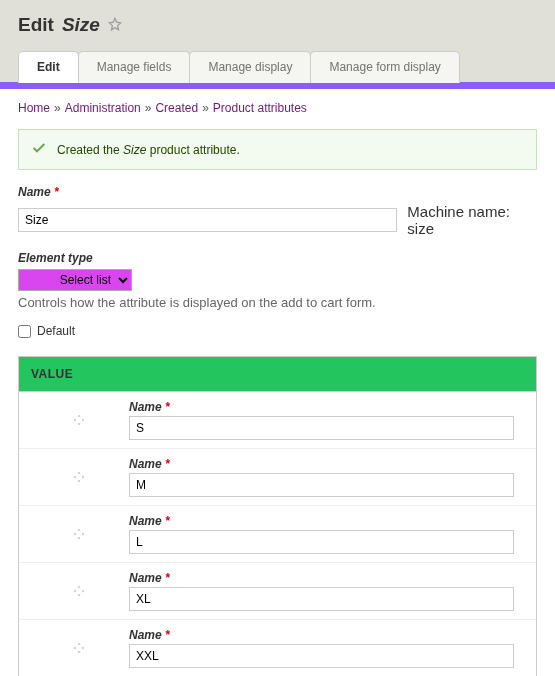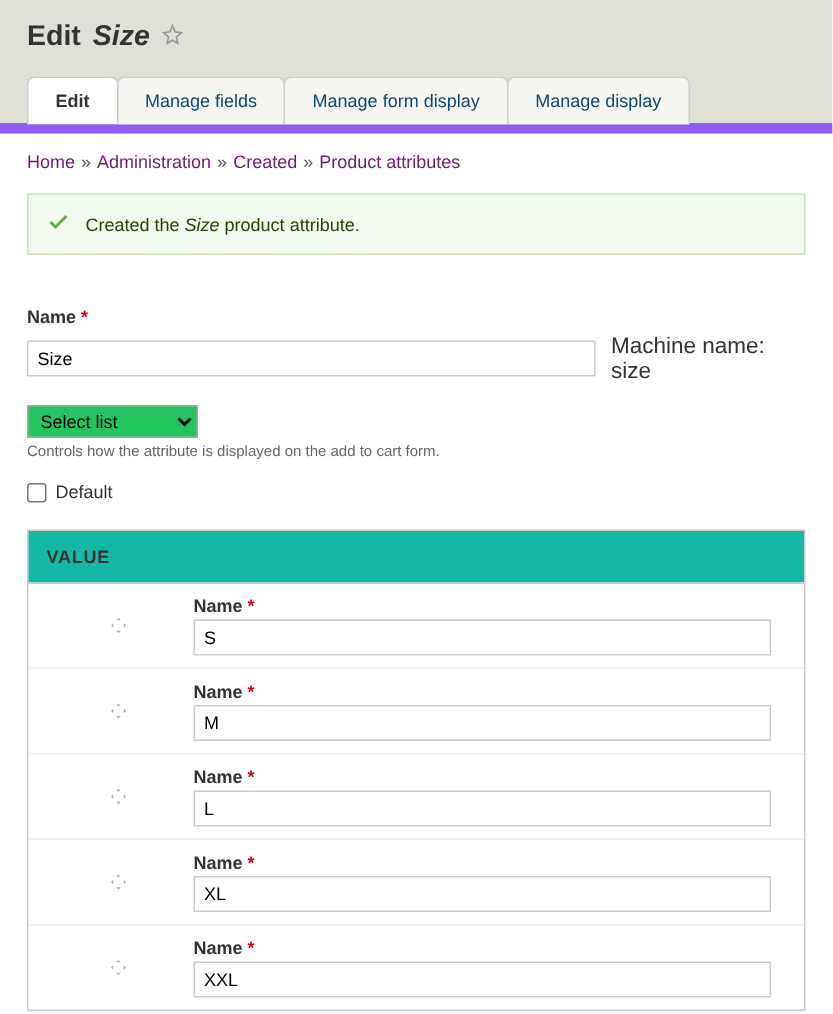--- a/index.html
+++ b/index.html
@@ -25,21 +25,21 @@
 }
 h1 .title-attr { font-style: italic; }
 .star-icon svg { width: 14px; height: 14px; }
 .tabs {
   display: flex;
   gap: 0;
 }
 .tab {
   padding: 8px 18px;
   font-size: 12px;
-  color: #0c4a6e;
+  color: #737373;
   background: #f5f5f2;
   border: 1px solid #ccc;
   border-bottom: none;
   border-top-left-radius: 5px;
   border-top-right-radius: 5px;
   margin-right: 0;
   cursor: pointer;
   position: relative;
   bottom: -1px;
 }
@@ -56,54 +56,55 @@
 .breadcrumb a { color: #701a75; text-decoration: none; }
 .breadcrumb .sep { color: #555; padding: 0 4px; }
 .message {
   background: #f3faef;
   border: 1px solid #c9e1bd;
   padding: 10px 12px;
   display: flex;
   align-items: center;
   gap: 10px;
   color: #234600;
-  margin-bottom: 34px;
+  margin-bottom: 15px;
 }
 .message svg { width: 16px; height: 16px; flex-shrink:0; }
 .message .attr-name { font-style: italic; }
 .form-row { margin-bottom: 14px; }
-.label { font-weight: bold; font-size: 12px; display: block; margin-bottom: 4px; }
+.label { font-weight: bold; font-size: 12px; display: block; margin-bottom: 4px; font-style: italic; }
 .req { color: #d8000c; }
 .name-row { display: flex; align-items: center; gap: 10px; }
 input[type=text] {
   border: 1px solid #ccc;
   padding: 4px 6px;
   font-size: 12px;
   width: 390px;
   height: 24px;
 }
 .machine-name { font-size: 15px; color: #333; }
 select {
   border: 1px solid #aaa;
   padding: 2px 4px;
   font-size: 12px;
   height: 22px;
   width: 114px;
-  background: #22c55e;
-}
-.desc { font-size: 10px; color: #666; margin-top: 4px; }
+  background: #d946ef;
+  text-align: right;
+}
+.desc { font-size: 13px; color: #666; margin-top: 4px; }
 .checkbox-row { display:flex; align-items:flex-end; gap:6px; margin-top:4px; }
 .checkbox-row input { width:13px; height:13px; }
 .values-table {
   border: 1px solid #ccc;
   margin-top: 18px;
   margin-bottom: 14px;
 }
 .values-header {
-  background: #14b8a6;
+  background: #22c55e;
   border-bottom: 1px solid #ccc;
   padding: 10px 12px;
   font-weight: bold;
   letter-spacing: 0.5px;
 }
 .value-row {
   display:flex;
   align-items:center;
   border-bottom:1px solid #eee;
   padding: 8px 10px;
@@ -130,22 +131,22 @@
     <span class="title-attr">Size</span>
     <span class="star-icon">
       <svg viewBox="0 0 24 24" fill="none" stroke="#999" stroke-width="2">
           <path d="M12 2l2.9 6.9L22 10l-5.5 4.8L18 22l-6-3.5L6 22l1.5-7.2L2 10l7.1-1.1z"></path>
         </svg>
     </span>
   </h1>
   <div class="tabs" id="tabs">
       <div class="tab active">Edit</div>
       <div class="tab">Manage fields</div>
+      <div class="tab">Manage display</div>
       <div class="tab">Manage form display</div>
-      <div class="tab">Manage display</div>
     </div>
 </div>
 
 <div class="content">
   <div class="breadcrumb">
     <a href="#">Home</a><span class="sep">»</span><a href="#">Administration</a><span class="sep">»</span><a href="#">Created</a><span class="sep">»</span><a href="#">Product attributes</a>
   </div>
 
   <div class="message">
     <span>
@@ -162,20 +163,21 @@
     <label class="label"><span>Name</span> <span class="req">*</span></label>
     <div class="name-row">
       <input type="text" value="Size" style="">
       <span class="machine-name">
         <span>Machine name:</span> <span>size</span>
       </span>
     </div>
   </div>
 
   <div class="form-row">
+    <label class="label">Element type</label>
     <select>
       <option>Select list</option>
     </select>
     <div class="desc">Controls how the attribute is displayed on the add to cart form.</div>
   </div>
 
   <div class="form-row" style="margin-bottom:8px;">
     <div class="checkbox-row">
       <input type="checkbox" style="">
       <span>Default</span>

